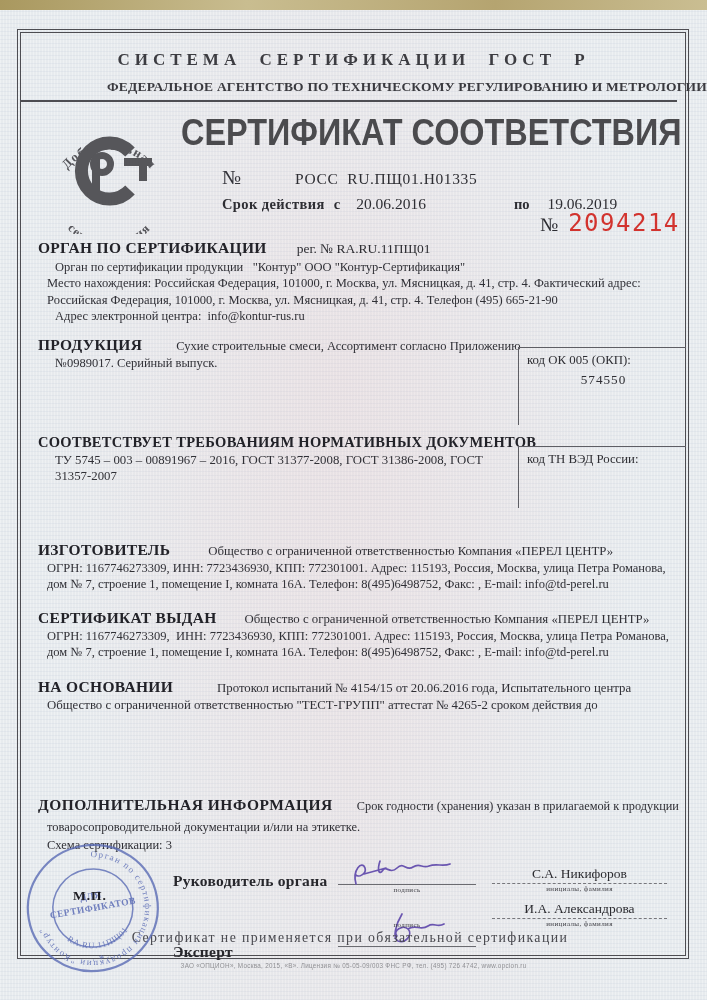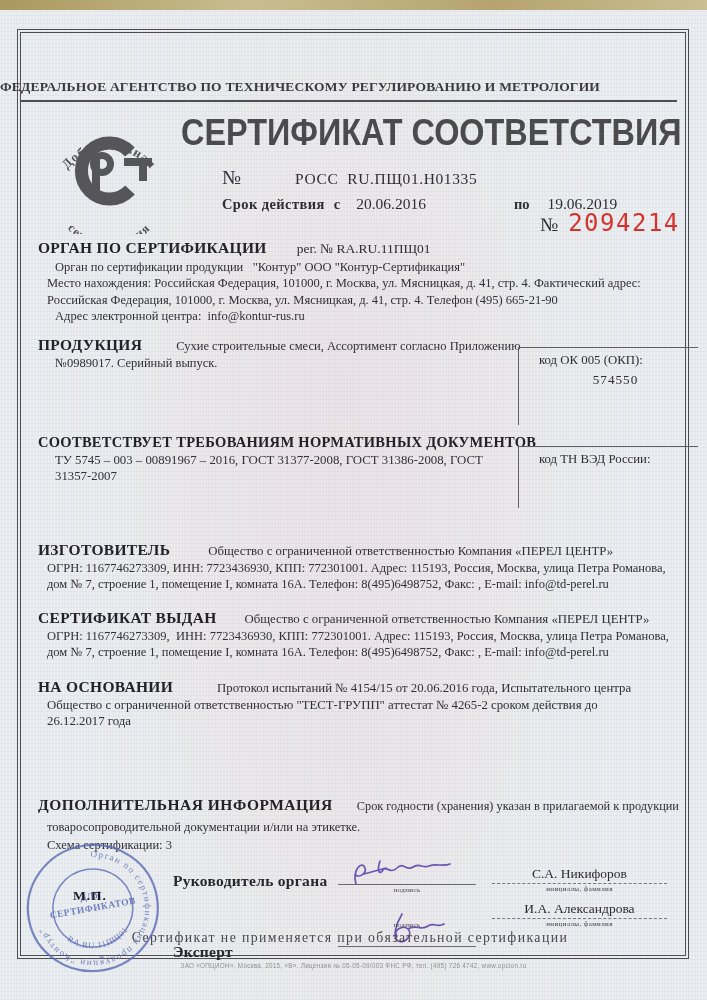--- a/index.html
+++ b/index.html
@@ -13,21 +13,21 @@
       repeating-linear-gradient(90deg, rgba(255,255,255,0.30) 0 1px, transparent 1px 3px);
     font-family:"Liberation Serif", serif;color:#2e2e33;
   }
   .abs{position:absolute;}
   .pre{white-space:pre;}
   .top-strip{left:0;top:0;width:707px;height:10px;
     background:linear-gradient(90deg,#a9985f 0%,#c9bd90 35%,#b5a470 70%,#cabe92 100%);}
   .frame{left:17px;top:29px;width:664px;height:922px;border:4px double #4d4d52;}
   .hdr1{left:0;width:707px;top:50px;text-align:center;font-weight:bold;font-size:17px;
     letter-spacing:5px;word-spacing:9px;color:#3c3c41;}
-  .hdr2{left:0;width:707px;top:79px;text-align:left;font-weight:bold;font-size:13.5px;
+  .hdr2{left:0;width:707px;top:79px;text-align:right;font-weight:bold;font-size:13.5px;
     letter-spacing:0.2px;color:#3a3a3f;}
   .hdr-divider{left:21px;top:100px;width:656px;height:2px;background:#4d4d52;}
   .logo{left:36px;top:106px;width:146px;height:128px;}
   .title{left:181px;top:112px;font-family:"Liberation Sans",sans-serif;font-weight:bold;
     font-size:36px;color:#4b4b4e;transform:scaleX(0.90);transform-origin:left top;
     letter-spacing:0px;white-space:nowrap;}
   .numrow{left:222px;top:166px;display:flex;align-items:baseline;}
   .numrow .no{font-size:20px;color:#33333a;}
   .numrow .val{margin-left:54px;font-size:15.5px;letter-spacing:0.6px;}
   .valrow{left:222px;top:195px;display:flex;align-items:baseline;font-size:14.5px;}
@@ -38,21 +38,21 @@
   .valrow .d2{margin-left:18px;font-size:15.5px;}
   .formnum{left:540px;top:209px;display:flex;align-items:baseline;}
   .formnum .no{font-size:19px;color:#2c2c31;}
   .formnum .val{margin-left:10px;font-family:"DejaVu Sans Mono",monospace;
     font-size:24px;color:#d2332e;letter-spacing:1.5px;}
   .sechead{font-weight:bold;font-size:15.5px;color:#222228;letter-spacing:0.3px;}
   .headrow{display:flex;align-items:baseline;}
   .bodytxt{font-size:12.5px;color:#303036;}
   .line{height:16.4px;font-size:12.5px;color:#303036;}
   .codebox{border-top:1.4px solid #5e5e64;border-left:1.4px solid #5e5e64;
-    padding:5px 6px 0 20px;}
+    padding:5px 6px 0 8px;}
   .codebox .cbl{font-size:12.8px;}
   .codebox .cbv{text-align:center;font-size:13.2px;letter-spacing:1px;margin-top:4px;}
   .stamp-wrap{left:20px;top:841px;width:146px;height:136px;transform:rotate(-10deg);}
   .mp{left:73px;top:888px;font-weight:bold;font-size:13.5px;color:#1d1d22;z-index:6;letter-spacing:1px;}
   .role{font-weight:bold;font-size:15.5px;color:#27272c;letter-spacing:0.3px;}
   .sigline{border-bottom:1.2px solid #6b6b70;height:26px;position:relative;}
   .sigline svg{position:absolute;left:12px;bottom:-6px;}
   .smallcap{font-size:7px;color:#3f3f45;text-align:center;letter-spacing:0.4px;}
   .namebox{text-align:center;border-bottom:1.2px dashed #77777c;font-size:13.5px;
     color:#2b2b30;padding-bottom:1px;}
@@ -63,20 +63,21 @@
   svg text{font-family:"Liberation Serif",serif;}
 </style>
 </head>
 <body>
 
 <div class="page">
 
   <div class="abs top-strip"></div>
   <div class="abs frame"></div>
 
+  <div class="abs hdr1">СИСТЕМА СЕРТИФИКАЦИИ ГОСТ Р</div>
   <div class="abs hdr2">ФЕДЕРАЛЬНОЕ АГЕНТСТВО ПО ТЕХНИЧЕСКОМУ РЕГУЛИРОВАНИЮ И МЕТРОЛОГИИ</div>
   <div class="abs hdr-divider"></div>
 
   <svg class="abs logo" viewBox="0 0 146 128">
     <defs>
       <path id="arcTop" d="M 22 80 A 54 54 0 0 1 124 80"></path>
       <path id="arcBot" d="M 16 84 A 56 56 0 0 0 130 84"></path>
     </defs>
     <text font-size="13" font-weight="bold" fill="#55555a" letter-spacing="1">
       <textPath href="#arcTop" startOffset="50%" text-anchor="middle">Добровольная</textPath>
@@ -160,21 +161,20 @@
     <div class="line pre">ОГРН: 1167746273309,  ИНН: 7723436930, КПП: 772301001. Адрес: 115193, Россия, Москва, улица Петра Романова,</div>
     <div class="line pre">дом № 7, строение 1, помещение I, комната 16А. Телефон: 8(495)6498752, Факс: , E-mail: info@td-perel.ru</div>
   </div>
 
   <div class="abs headrow" style="left:38px;top:678px;">
     <span class="sechead">НА ОСНОВАНИИ</span>
     <span class="bodytxt" style="margin-left:44px;font-size:12.8px;">Протокол испытаний № 4154/15 от 20.06.2016 года, Испытательного центра</span>
   </div>
   <div class="abs" style="left:47px;top:698px;width:620px;">
     <div class="line pre" style="font-size:12.8px;">Общество с ограниченной ответственностью "ТЕСТ-ГРУПП" аттестат № 4265-2 сроком действия до</div>
-    <div class="line pre" style="font-size:12.8px;">26.12.2017 года</div>
   </div>
 
   <div class="abs headrow" style="left:38px;top:796px;">
     <span class="sechead" style="letter-spacing:0.5px;">ДОПОЛНИТЕЛЬНАЯ ИНФОРМАЦИЯ</span>
     <span class="bodytxt" style="margin-left:24px;font-size:12.3px;">Срок годности (хранения) указан в прилагаемой к продукции</span>
   </div>
   <div class="abs line pre" style="left:47px;top:820px;">товаросопроводительной документации и/или на этикетке.</div>
   <div class="abs line pre" style="left:47px;top:838px;">Схема сертификации: 3</div>
 
   <svg class="abs stamp-wrap" style="z-index:5;" viewBox="0 0 146 136">

